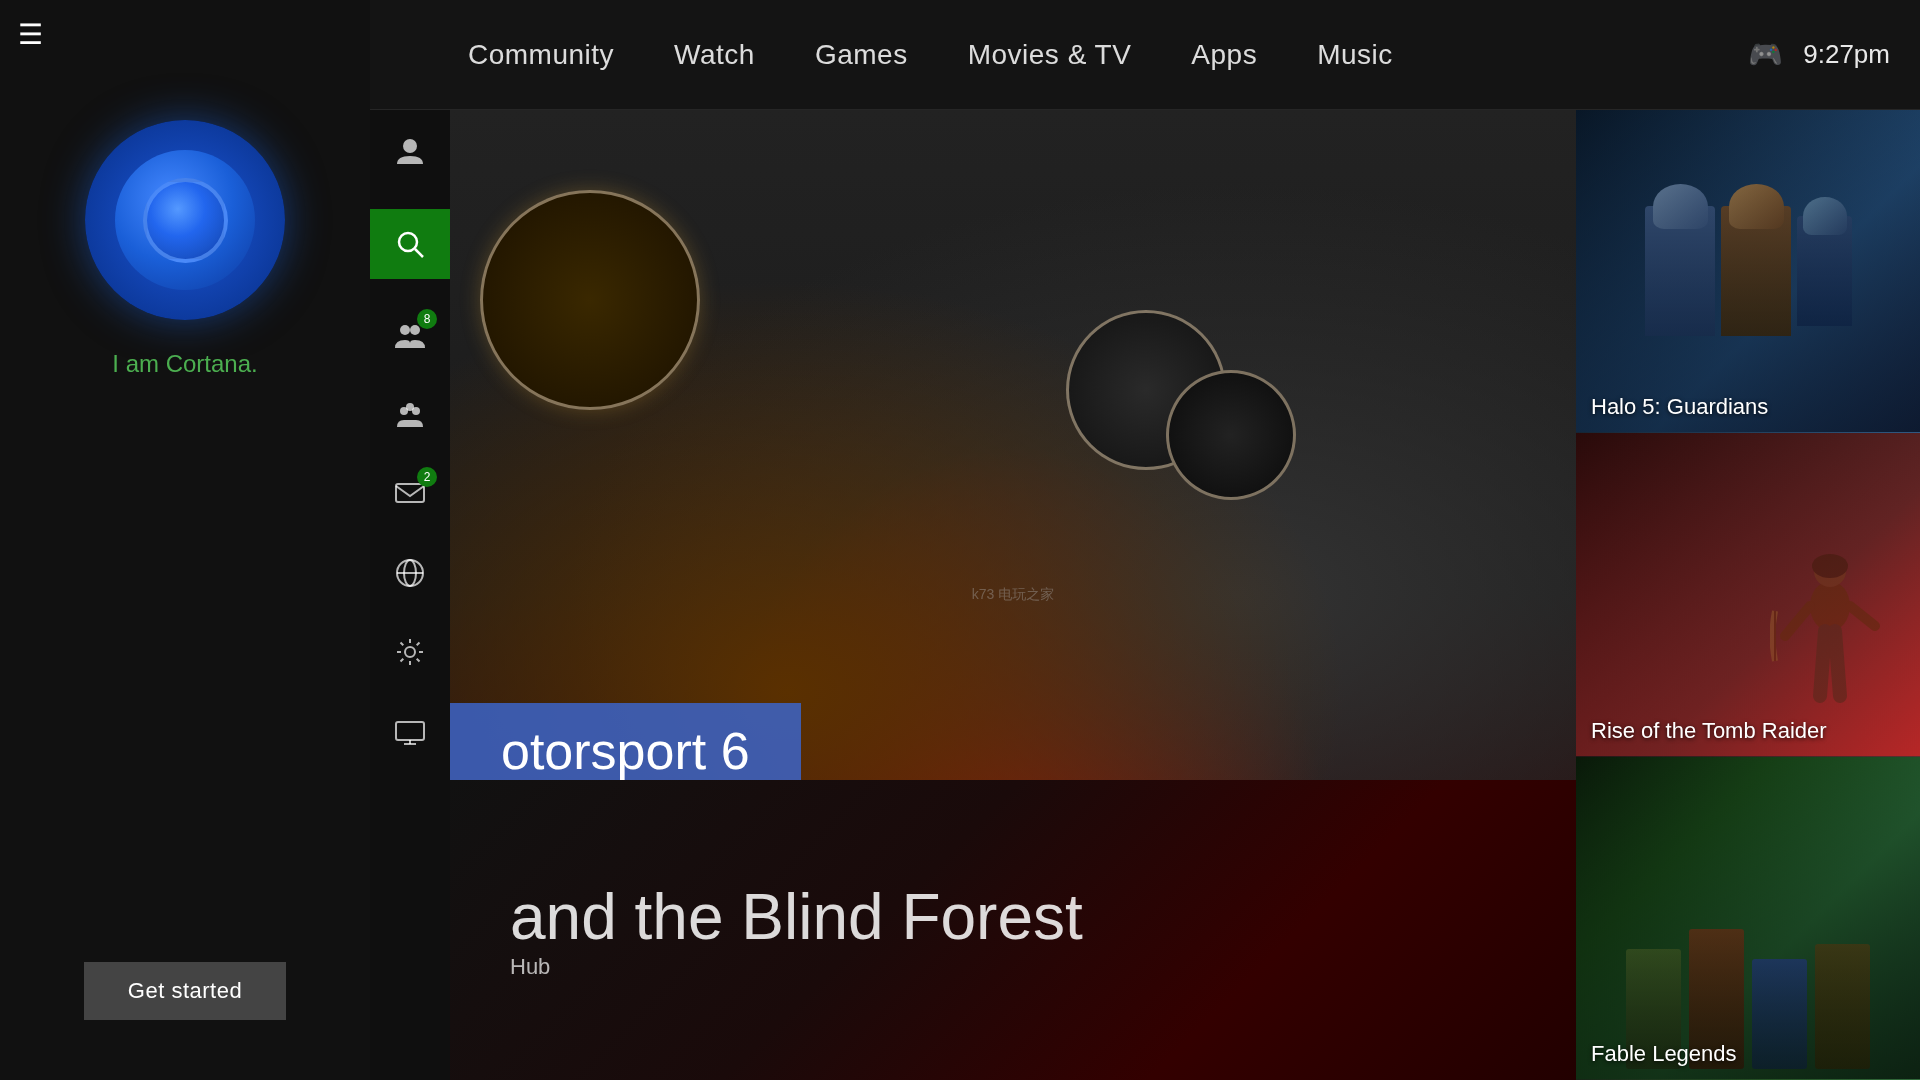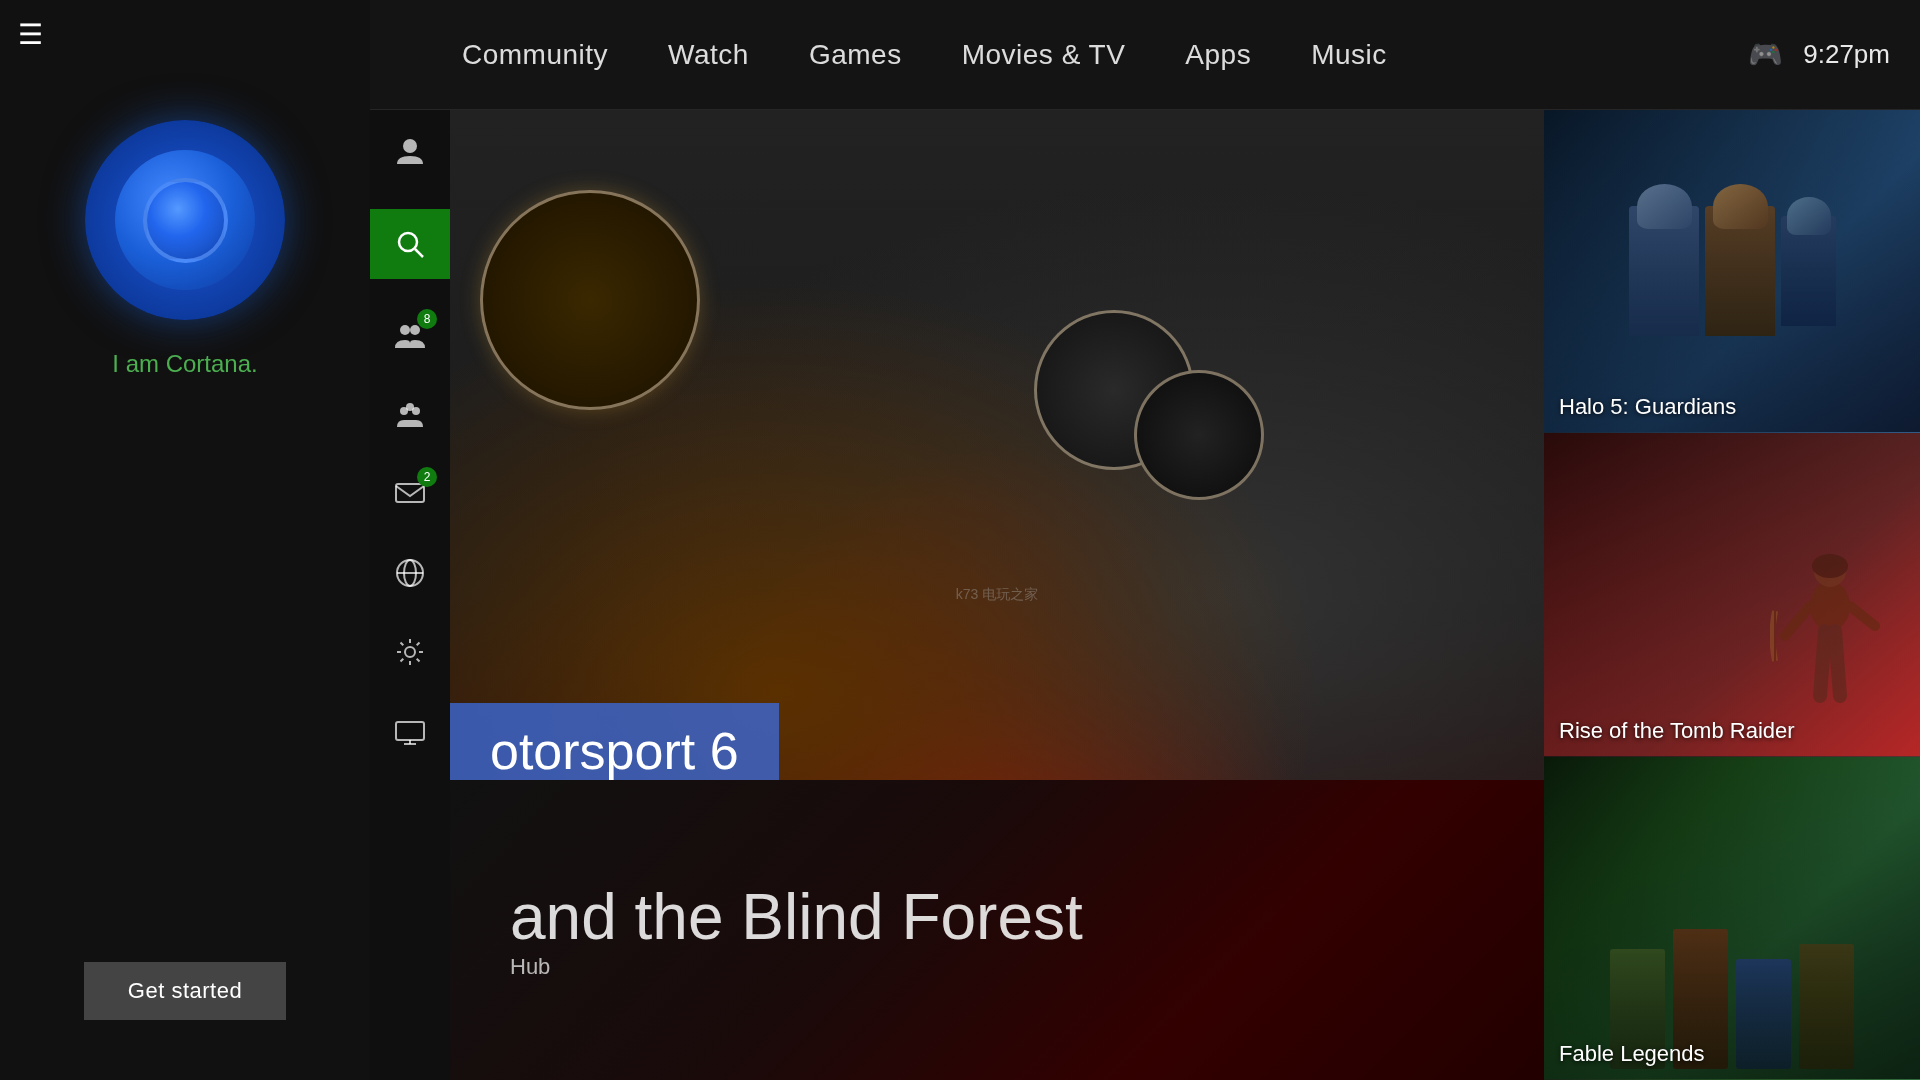--- a/index.html
+++ b/index.html
@@ -10,21 +10,21 @@
       font-family: 'Segoe UI', Arial, sans-serif;
       overflow: hidden;
       color: #fff;
       position: relative;
     }
 
     
     .nav-bar {
       position: absolute;
       top: 0;
-      left: 2px;
+      left: 8px;
       right: 0;
       height: 110px;
       background: rgba(20,20,20,0.92);
       display: flex;
       align-items: center;
       padding: 0 30px;
       z-index: 100;
       border-bottom: 1px solid rgba(255,255,255,0.08);
     }
     .nav-items {
@@ -241,21 +241,21 @@
       width: 130px; height: 130px;
       right: 280px; top: 260px;
       background: radial-gradient(circle, #222 0%, #0a0a0a 100%);
     }
 
     .game-title-overlay {
       position: absolute;
       bottom: 280px;
       left: 0;
       background: rgba(60,100,200,0.85);
-      padding: 20px 40px;
+      padding: 20px 51px;
       max-width: 400px;
     }
     .game-title-text {
       font-size: 52px;
       font-weight: 300;
       color: #fff;
       line-height: 1.1;
     }
 
     .game-info-bar {
@@ -344,21 +344,21 @@
     }
 
     .lower-game-text {
       font-size: 64px;
       font-weight: 300;
       color: rgba(255,255,255,0.85);
     }
 
     
     .right-panel {
-      width: 376px;
+      width: 344px;
       display: flex;
       flex-direction: column;
       background: #111;
     }
 
     .game-thumb {
       flex: 1;
       position: relative;
       overflow: hidden;
       cursor: pointer;

